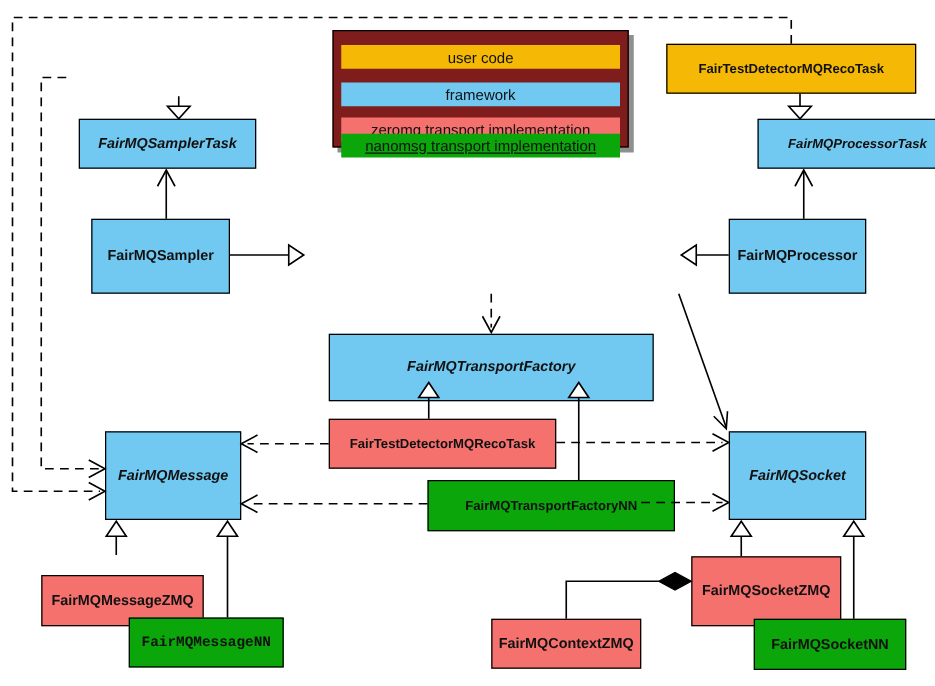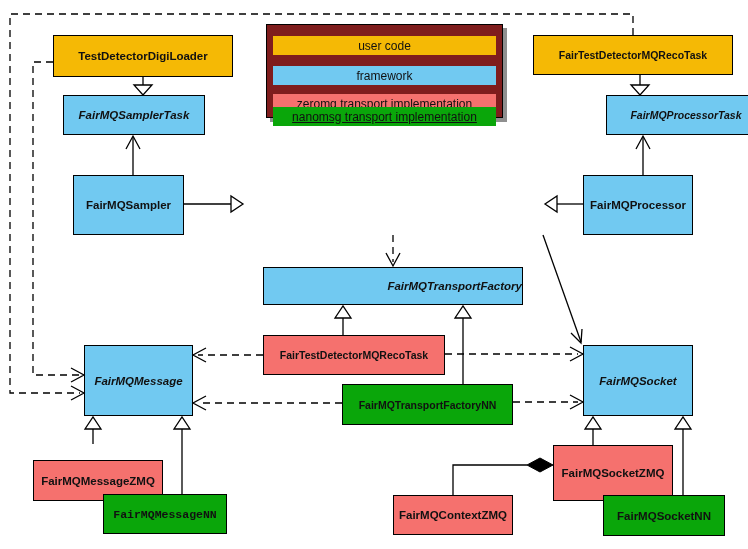--- a/index.html
+++ b/index.html
@@ -32,45 +32,42 @@
   #wires path,#wires line,#wires polyline{fill:none;stroke:#000;stroke-width:1.3;}
   #wires .dash{stroke-dasharray:7,5;}
   #wires .tri{fill:#fff;stroke:#000;stroke-width:1.3;}
   #wires .diamond{fill:#000;stroke:#000;}
 </style>
 </head>
 <body>
 
 <div id="canvas">
 
-  <div class="box cat-user" style="left:53px;top:35px;width:180px;height:42px;">
-    <span>TestDetectorDigiLoader</span>
-  </div>
   <div class="box cat-user tight" style="left:533px;top:35px;width:200px;height:40px;">
     <span>FairTestDetectorMQRecoTask</span>
   </div>
   <div class="box cat-framework abstract" style="left:63px;top:95px;width:142px;height:40px;">
     <span>FairMQSamplerTask</span>
   </div>
   <div class="box cat-framework abstract tight" style="left:606px;top:95px;width:160px;height:40px;">
     <span>FairMQProcessorTask</span>
   </div>
   <div class="box cat-framework" style="left:73px;top:175px;width:111px;height:60px;">
     <span>FairMQSampler</span>
   </div>
   <div class="box cat-framework" style="left:583px;top:175px;width:110px;height:60px;">
     <span>FairMQProcessor</span>
   </div>
-  <div class="box cat-framework abstract" style="left:263px;top:267px;width:260px;height:38px;justify-content:flex-end;">
+  <div class="box cat-framework abstract" style="left:263px;top:267px;width:260px;height:54px;">
     <span>FairMQTransportFactory</span>
   </div>
   <div class="box cat-zeromq tight" style="left:263px;top:335px;width:182px;height:40px;">
     <span>FairTestDetectorMQRecoTask</span>
   </div>
-  <div class="box cat-nanomsg tight" style="left:342px;top:384px;width:171px;height:41px;">
+  <div class="box cat-nanomsg tight" style="left:342px;top:384px;width:198px;height:41px;">
     <span>FairMQTransportFactoryNN</span>
   </div>
   <div class="box cat-framework abstract" style="left:84px;top:345px;width:109px;height:71px;">
     <span>FairMQMessage</span>
   </div>
   <div class="box cat-framework abstract" style="left:583px;top:345px;width:110px;height:71px;">
     <span>FairMQSocket</span>
   </div>
   <div class="box cat-zeromq" style="left:33px;top:444px;width:130px;height:41px;margin-top:16px;">
     <span>FairMQMessageZMQ</span>

